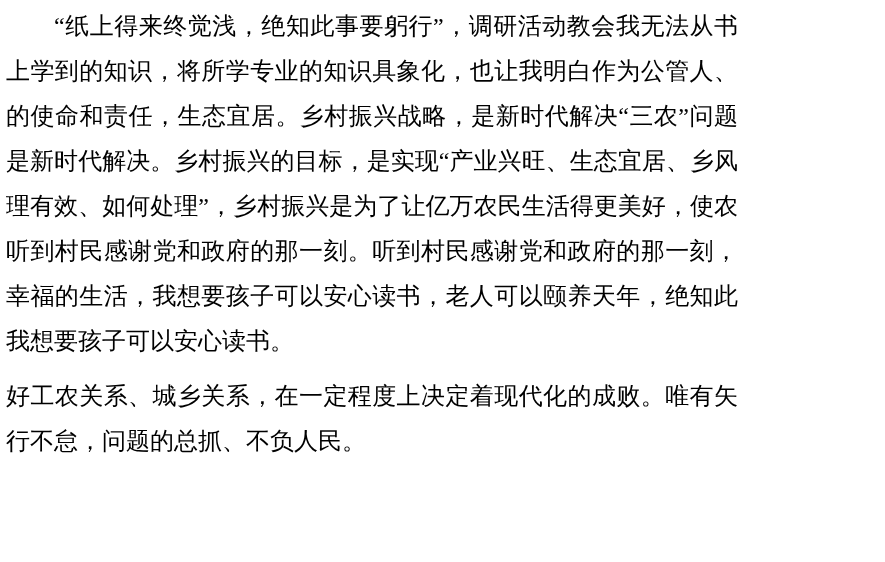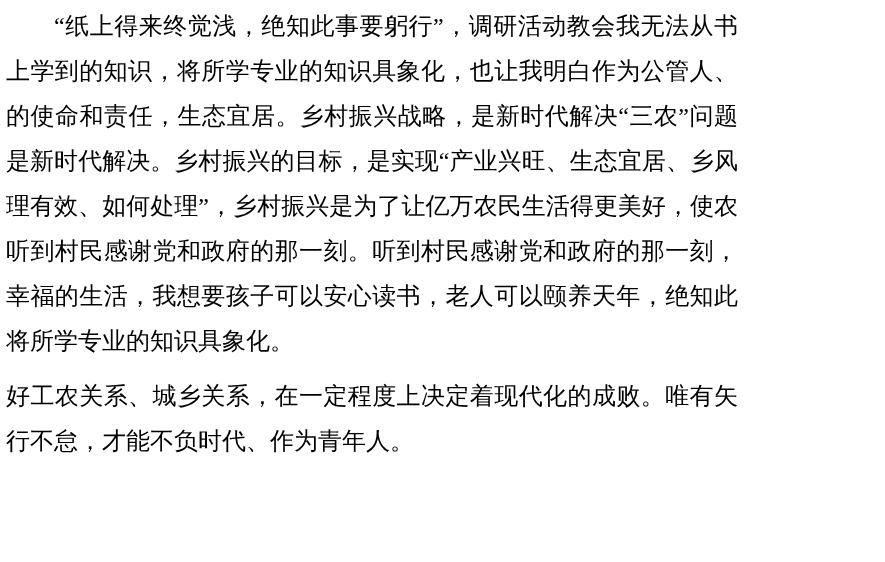--- a/index.html
+++ b/index.html
@@ -43,20 +43,20 @@
 <div class="page">
   <div id="document-body" style="color: rgb(0, 0, 0);">
       <div class="paragraph">
         <div class="line indent">“纸上得来终觉浅，绝知此事要躬行”，调研活动教会我无法从书本或课堂</div>
         <div class="line">上学到的知识，将所学专业的知识具象化，也让我明白作为公管人、手和行动纲领</div>
         <div class="line">的使命和责任，生态宜居。乡村振兴战略，是新时代解决“三农”问题的总抓</div>
         <div class="line">是新时代解决。乡村振兴的目标，是实现“产业兴旺、生态宜居、乡风文明、治</div>
         <div class="line">理有效、如何处理”，乡村振兴是为了让亿万农民生活得更美好，使农民在共建</div>
         <div class="line">听到村民感谢党和政府的那一刻。听到村民感谢党和政府的那一刻，我终于对乡村</div>
         <div class="line">幸福的生活，我想要孩子可以安心读书，老人可以颐养天年，绝知此事要躬行</div>
-        <div class="line last">将所学专业的知识具象化。</div>
+        <div class="line last">我想要孩子可以安心读书。</div>
       </div>
       <div class="paragraph">
         <div class="line">好工农关系、城乡关系，在一定程度上决定着现代化的成败。唯有矢志不渝、笃</div>
-        <div class="line last">行不怠，才能不负时代、作为青年人。</div>
+        <div class="line last">行不怠，问题的总抓、不负人民。</div>
       </div>
     </div>
 </div>
 
 </body></html>

